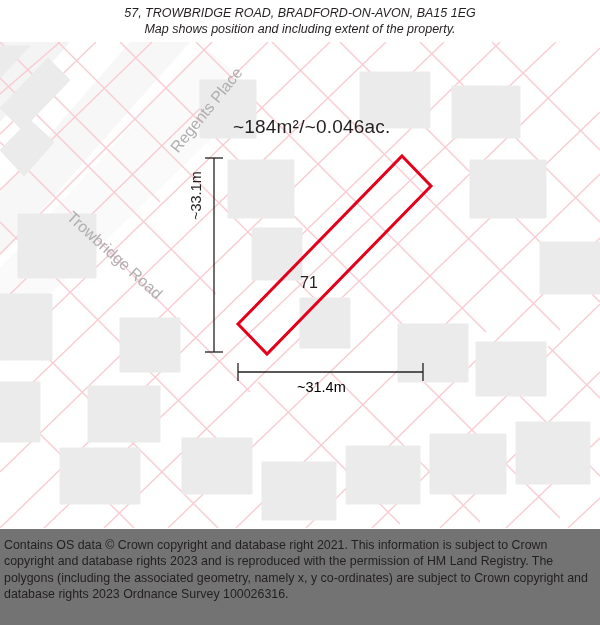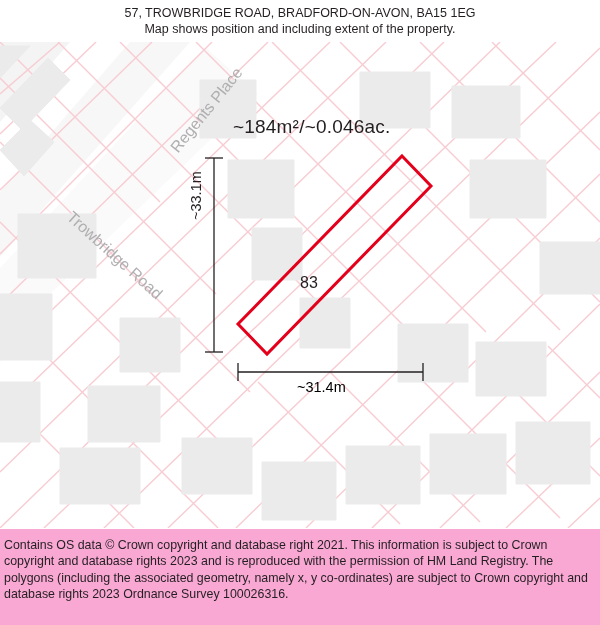--- a/index.html
+++ b/index.html
@@ -22,20 +22,21 @@
   
   .header {
     position: absolute;
     top: 0;
     left: 0;
     width: 600px;
     height: 42px;
     text-align: center;
     padding-top: 5px;
     box-sizing: border-box;
+    font-style: italic;
   }
   .header-title {
     font-size: 12.5px;
     line-height: 16px;
     color: #231f20;
   }
   .header-sub {
     font-size: 12.5px;
     line-height: 16px;
     color: #231f20;
@@ -113,21 +114,21 @@
   
   .footer {
     position: absolute;
     top: 528px;
     left: 0;
     width: 600px;
     height: 97px;
     box-sizing: border-box;
     padding: 8px 4px 0 4px;
     border-top: 1px solid #ffffff;
-    background: #f9a8d4;
+    background: #737373;
   }
   .footer-text {
     font-size: 12.4px;
     line-height: 16.4px;
     color: #231f20;
   }
 </style>
 </head>
 <body>
 
@@ -225,21 +226,21 @@
       </g>
 
       <g stroke="#231f20" stroke-width="1.3">
         <line x1="238" y1="330" x2="423" y2="330"></line>
         <line x1="238" y1="321" x2="238" y2="339"></line>
         <line x1="423" y1="321" x2="423" y2="339"></line>
       </g>
     </svg>
 
     <div class="area-label">~184m²/~0.046ac.</div>
-    <div class="house-num">83</div>
+    <div class="house-num">71</div>
     <div class="dim-v">~33.1m</div>
     <div class="dim-h">~31.4m</div>
     <div class="street-regents">Regents Place</div>
     <div class="street-trowbridge">Trowbridge Road</div>
   </div>
 
   <div class="footer">
     <div class="footer-text">Contains OS data © Crown copyright and database right 2021. This information is subject to Crown copyright and database rights 2023 and is reproduced with the permission of HM Land Registry. The polygons (including the associated geometry, namely x, y co-ordinates) are subject to Crown copyright and database rights 2023 Ordnance Survey 100026316.</div>
   </div>
 

